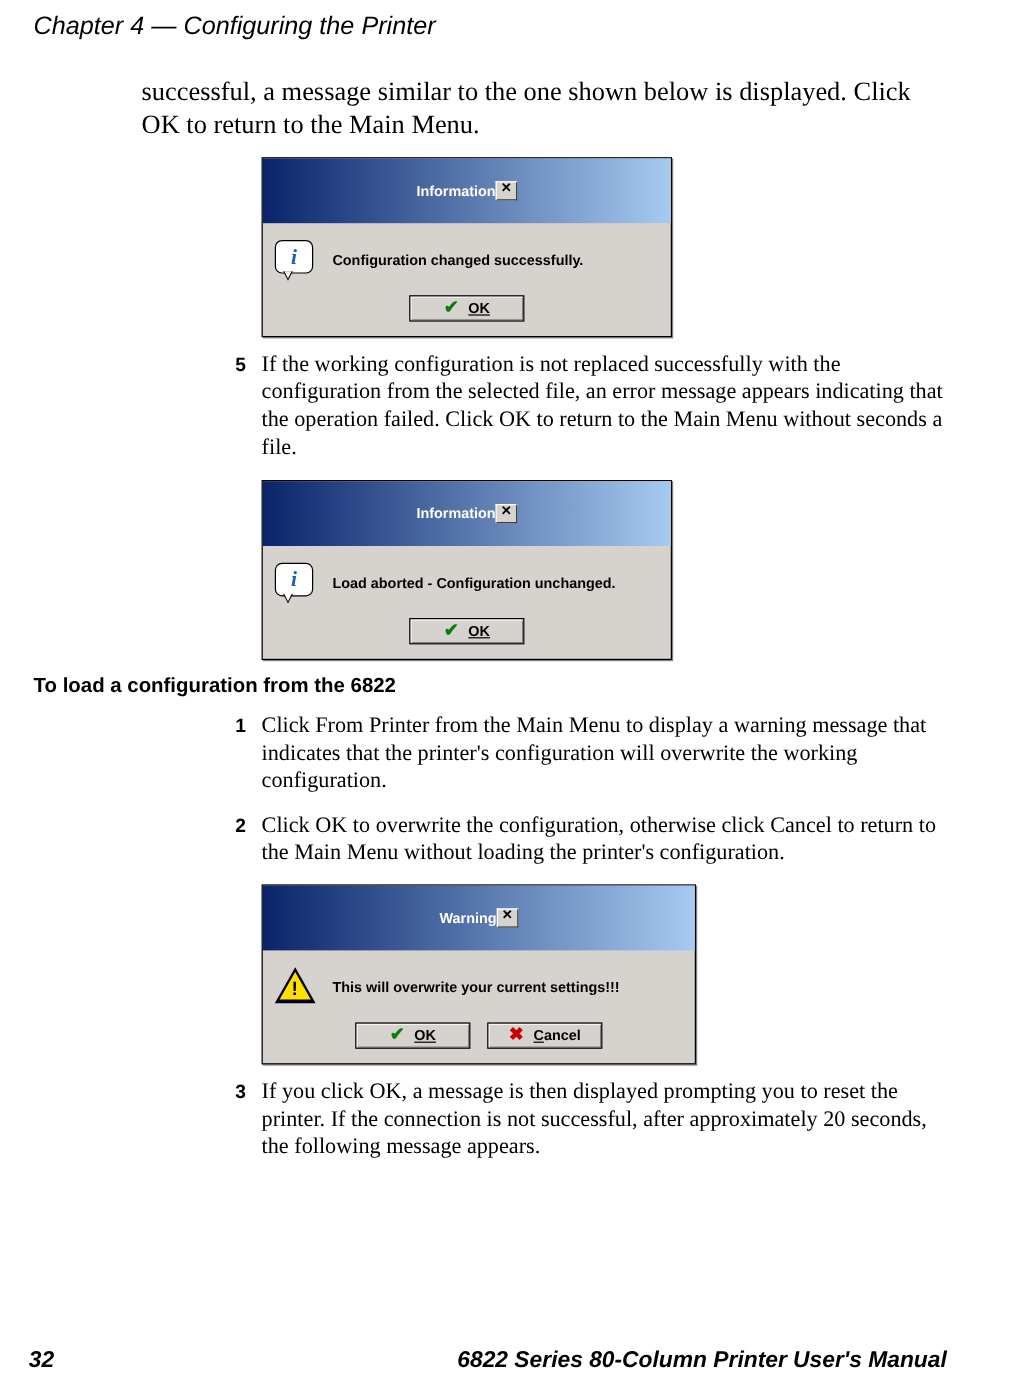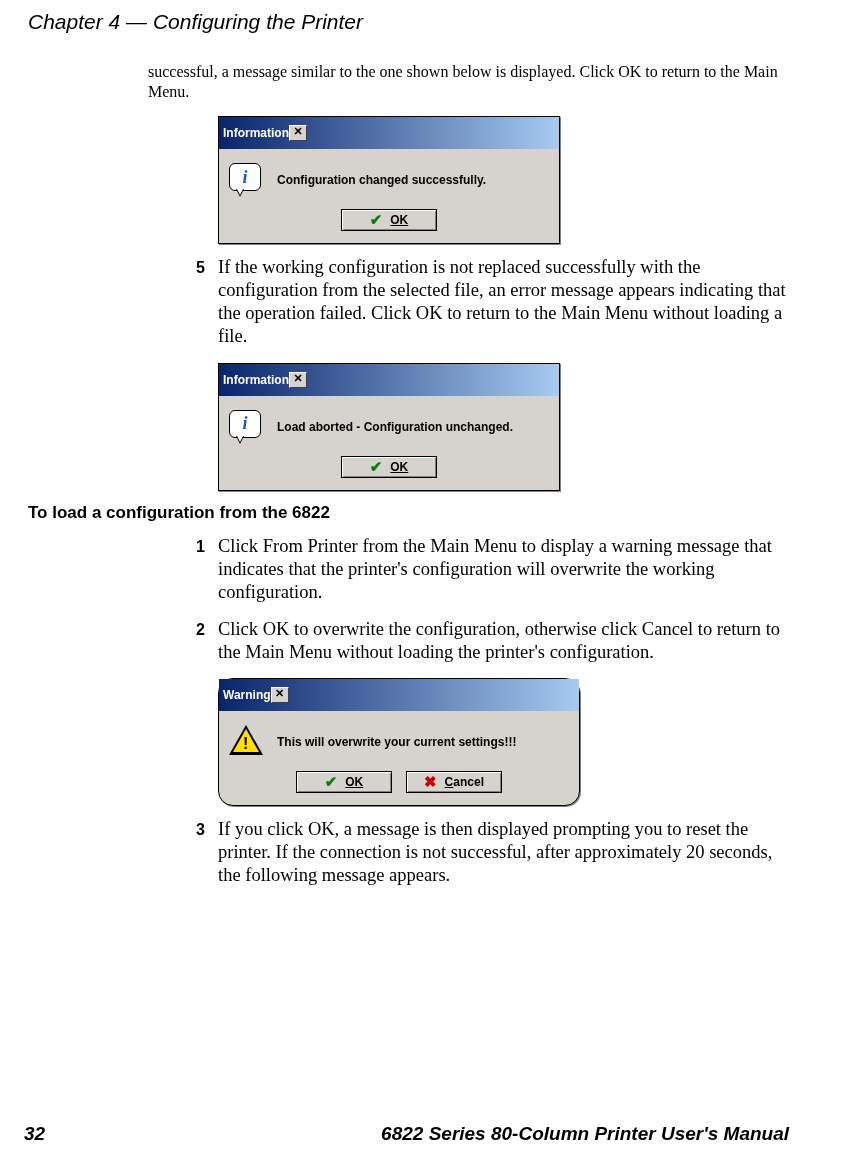--- a/index.html
+++ b/index.html
@@ -19,23 +19,23 @@
     position: relative;
   }
   .chapter-header {
     font-family: Arial, Helvetica, sans-serif;
     font-weight: normal;
     font-style: italic;
     font-size: 21px;
     margin-bottom: 28px;
   }
   .body-text {
-    font-size: 16px;
+    font-size: 22px;
     line-height: 1.25;
-    margin-left: 120px;
+    margin-left: 90px;
     margin-bottom: 14px;
   }
   .numbered {
     display: flex;
     margin-left: 168px;
     font-size: 18.5px;
     line-height: 1.25;
     margin-bottom: 14px;
   }
   .numbered .num {
@@ -61,29 +61,29 @@
     margin-bottom: 12px;
   }
   .dialog {
     border: 1px solid #000;
     background: #d6d3ce;
     width: 340px;
     box-shadow: 1px 1px 0 #808080;
     font-family: 'MS Sans Serif', Tahoma, Arial, sans-serif;
     font-size: 12px;
   }
-  .dialog.wide { width: 360px; border-radius: 15px; }
+  .dialog.wide { width: 360px; }
   .titlebar {
     background: linear-gradient(to right, #0a246a, #a6caf0);
     color: #fff;
-    padding: 8px 4px;
+    padding: 19px 4px;
     font-weight: bold;
     display: flex;
     align-items: center;
-    justify-content: flex-start;
+    justify-content: center;
   }
   .titlebar-text { font-size: 12px; }
   .close-btn {
     width: 16px;
     height: 14px;
     background: #d6d3ce;
     border: 1px solid #fff;
     border-right-color: #404040;
     border-bottom-color: #404040;
     color: #000;
@@ -247,21 +247,21 @@
         <div class="winbtn">
           <span class="check">✔</span>
           <span style="text-decoration: underline;">OK</span>
         </div>
       </div>
     </div>
   </div>
 
   <div class="numbered">
     <div class="num">5</div>
-    <div class="txt">If the working configuration is not replaced successfully with the configuration from the selected file, an error message appears indicating that the operation failed. Click OK to return to the Main Menu without loading a file.</div>
+    <div class="txt">If the working configuration is not replaced successfully with the configuration from the selected file, an error message appears indicating that the operation failed. Click OK to return to the Main Menu without seconds a file.</div>
   </div>
 
   <div class="dialog-wrap">
     <div class="dialog">
       <div class="titlebar">
         <span class="titlebar-text">Information</span>
         <span class="close-btn">✕</span>
       </div>
       <div class="dialog-body">
         <div class="dialog-icon">

